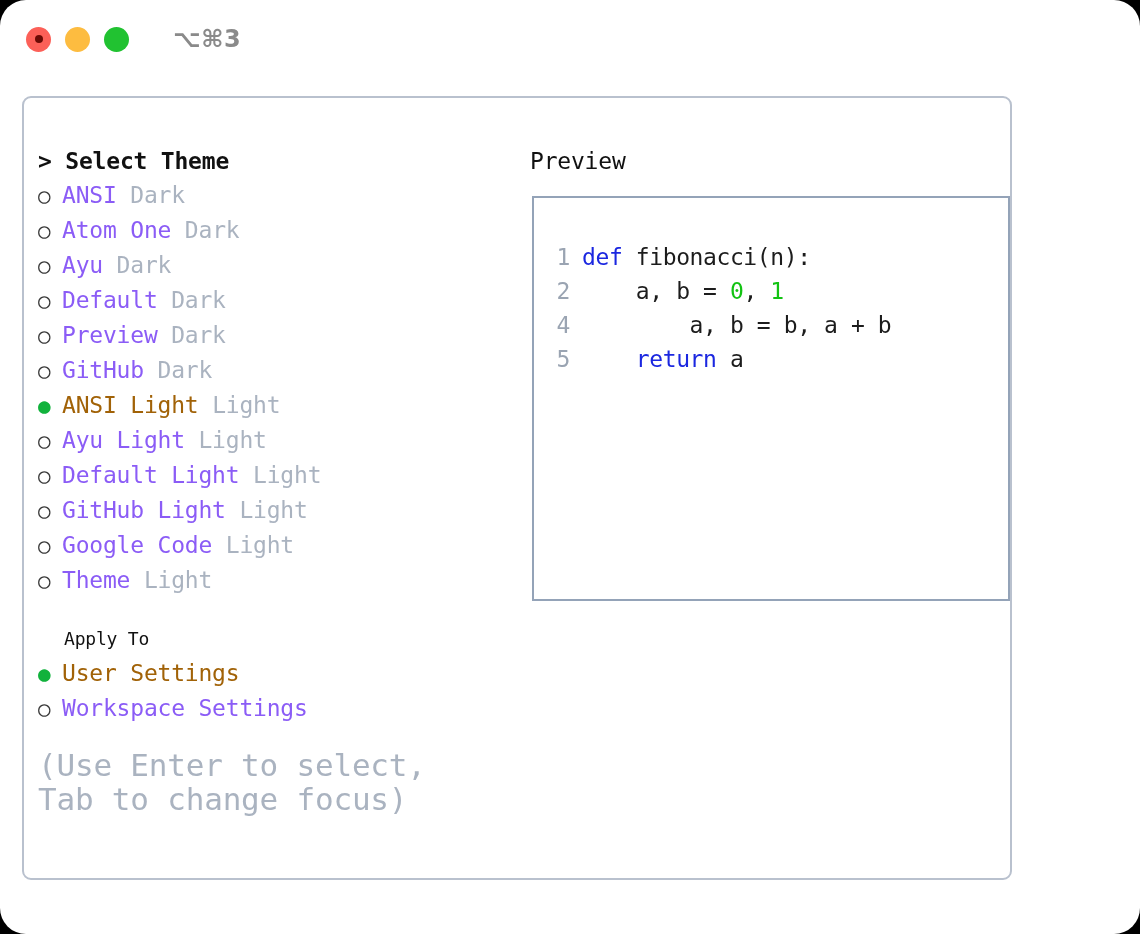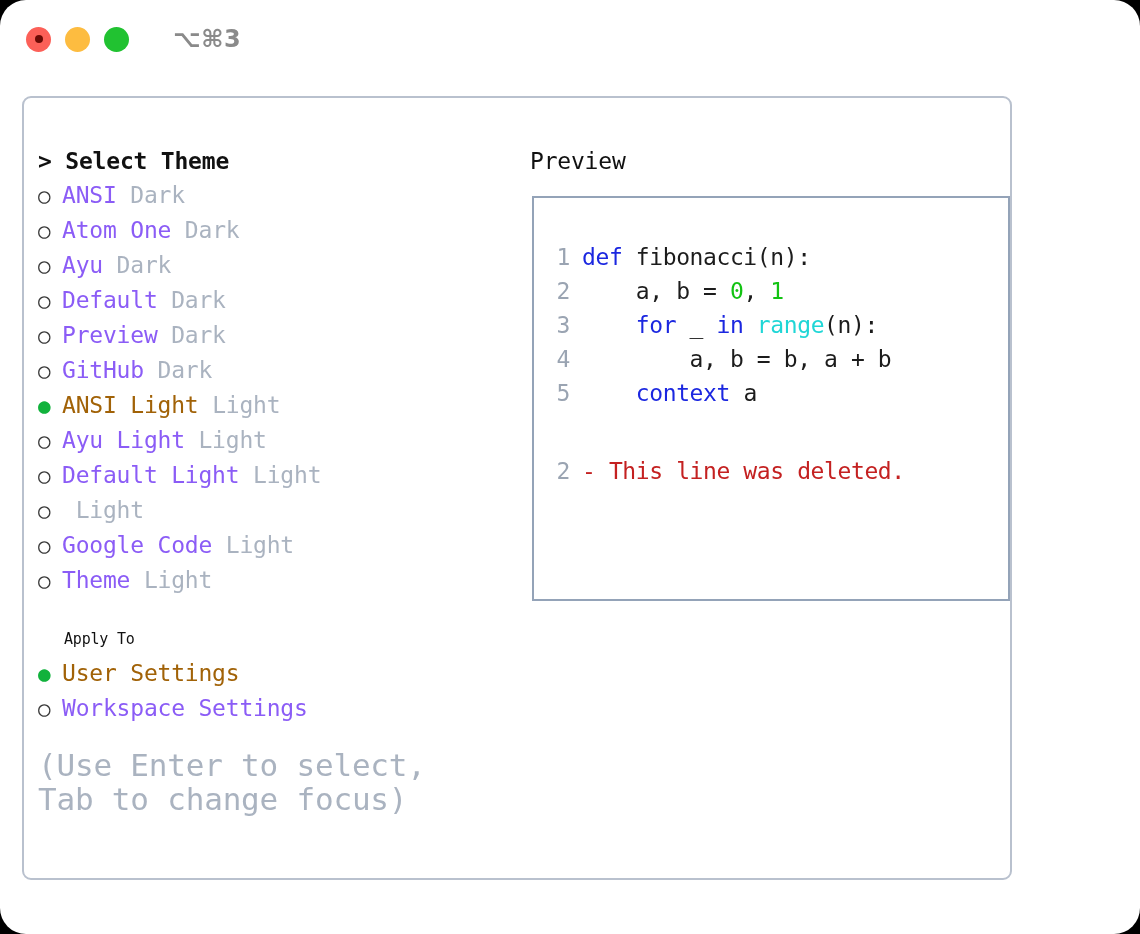--- a/index.html
+++ b/index.html
@@ -128,21 +128,21 @@
   }
   .bullet.sel { color: #11b23c; }
   .row .name  { color: #8b5cf6; }
   .row.selected .name { color: #a16207; }
   .row .badge { color: #aab3c0; }
 
   .spacer-12 { height: 24px; }
   .spacer-8  { height: 22px; }
 
   .group-label {
-    font-size: 15px;
+    font-size: 18px;
     color: #111111;
     line-height: 34px;
     padding-left: 26px;
     white-space: pre;
     letter-spacing: -0.2px;
   }
 
   .hint {
     font-size: 31px;
     color: #aab3c0;
@@ -219,21 +219,21 @@
         <div id="theme-list">
             <div class="row"><span class="bullet">○</span><span class="name">ANSI</span><span class="badge"> Dark</span></div>
             <div class="row"><span class="bullet">○</span><span class="name">Atom One</span><span class="badge"> Dark</span></div>
             <div class="row"><span class="bullet">○</span><span class="name">Ayu</span><span class="badge"> Dark</span></div>
             <div class="row"><span class="bullet">○</span><span class="name">Default</span><span class="badge"> Dark</span></div>
             <div class="row"><span class="bullet">○</span><span class="name">Preview</span><span class="badge"> Dark</span></div>
             <div class="row"><span class="bullet">○</span><span class="name">GitHub</span><span class="badge"> Dark</span></div>
             <div class="row selected"><span class="bullet sel">●</span><span class="name">ANSI Light</span><span class="badge"> Light</span></div>
             <div class="row"><span class="bullet">○</span><span class="name">Ayu Light</span><span class="badge"> Light</span></div>
             <div class="row"><span class="bullet">○</span><span class="name">Default Light</span><span class="badge"> Light</span></div>
-            <div class="row"><span class="bullet">○</span><span class="badge"> Light</span></div>
+            <div class="row"><span class="bullet">○</span><span class="name">GitHub Light</span><span class="badge"> Light</span></div>
             <div class="row"><span class="bullet">○</span><span class="name">Google Code</span><span class="badge"> Light</span></div>
             <div class="row"><span class="bullet">○</span><span class="name">Theme</span><span class="badge"> Light</span></div>
           </div>
 
         <div class="spacer-12"></div>
         <div class="group-label">Apply To</div>
         <div id="apply-list">
             <div class="row selected"><span class="bullet sel">●</span><span class="name">User Settings</span></div>
             <div class="row"><span class="bullet">○</span><span class="name">Workspace Settings</span></div>
           </div>
@@ -241,26 +241,24 @@
         <div class="spacer-8"></div>
         <div class="hint">(Use Enter to select, Tab to change focus)</div>
       </div>
 
       <div class="col-right">
         <div class="preview-title">Preview</div>
         <div class="preview-box">
           <div id="code-sample">
               <div class="code-line"><span class="ln">1</span><span class="kw">def </span><span class="txt">fibonacci(n):</span></div>
               <div class="code-line"><span class="ln">2</span><span class="txt">    a, b = </span><span class="num">0</span><span class="txt">, </span><span class="num">1</span></div>
-              <div class="code-line"><span class="ln">3</span><span class="txt">    </span><span class="kw">for</span><span class="txt"> _ </span><span class="kw">in</span><span class="txt"> </span><span class="fn">range</span><span class="txt">(n):</span></div>
               <div class="code-line"><span class="ln">4</span><span class="txt">        a, b = b, a + b</span></div>
-              <div class="code-line"><span class="ln">5</span><span class="txt">    </span><span class="kw">context</span><span class="txt"> a</span></div>
+              <div class="code-line"><span class="ln">5</span><span class="txt">    </span><span class="kw">return</span><span class="txt"> a</span></div>
             </div>
           <div class="gap-lines"></div>
           <div id="diff-sample">
-              <div class="code-line"><span class="ln">2</span><span class="d-del">-</span><span class="d-del"> This line was deleted.</span></div>
             </div>
         </div>
       </div>
 
     </div>
   </div>
 </div>
 
 </body></html>

